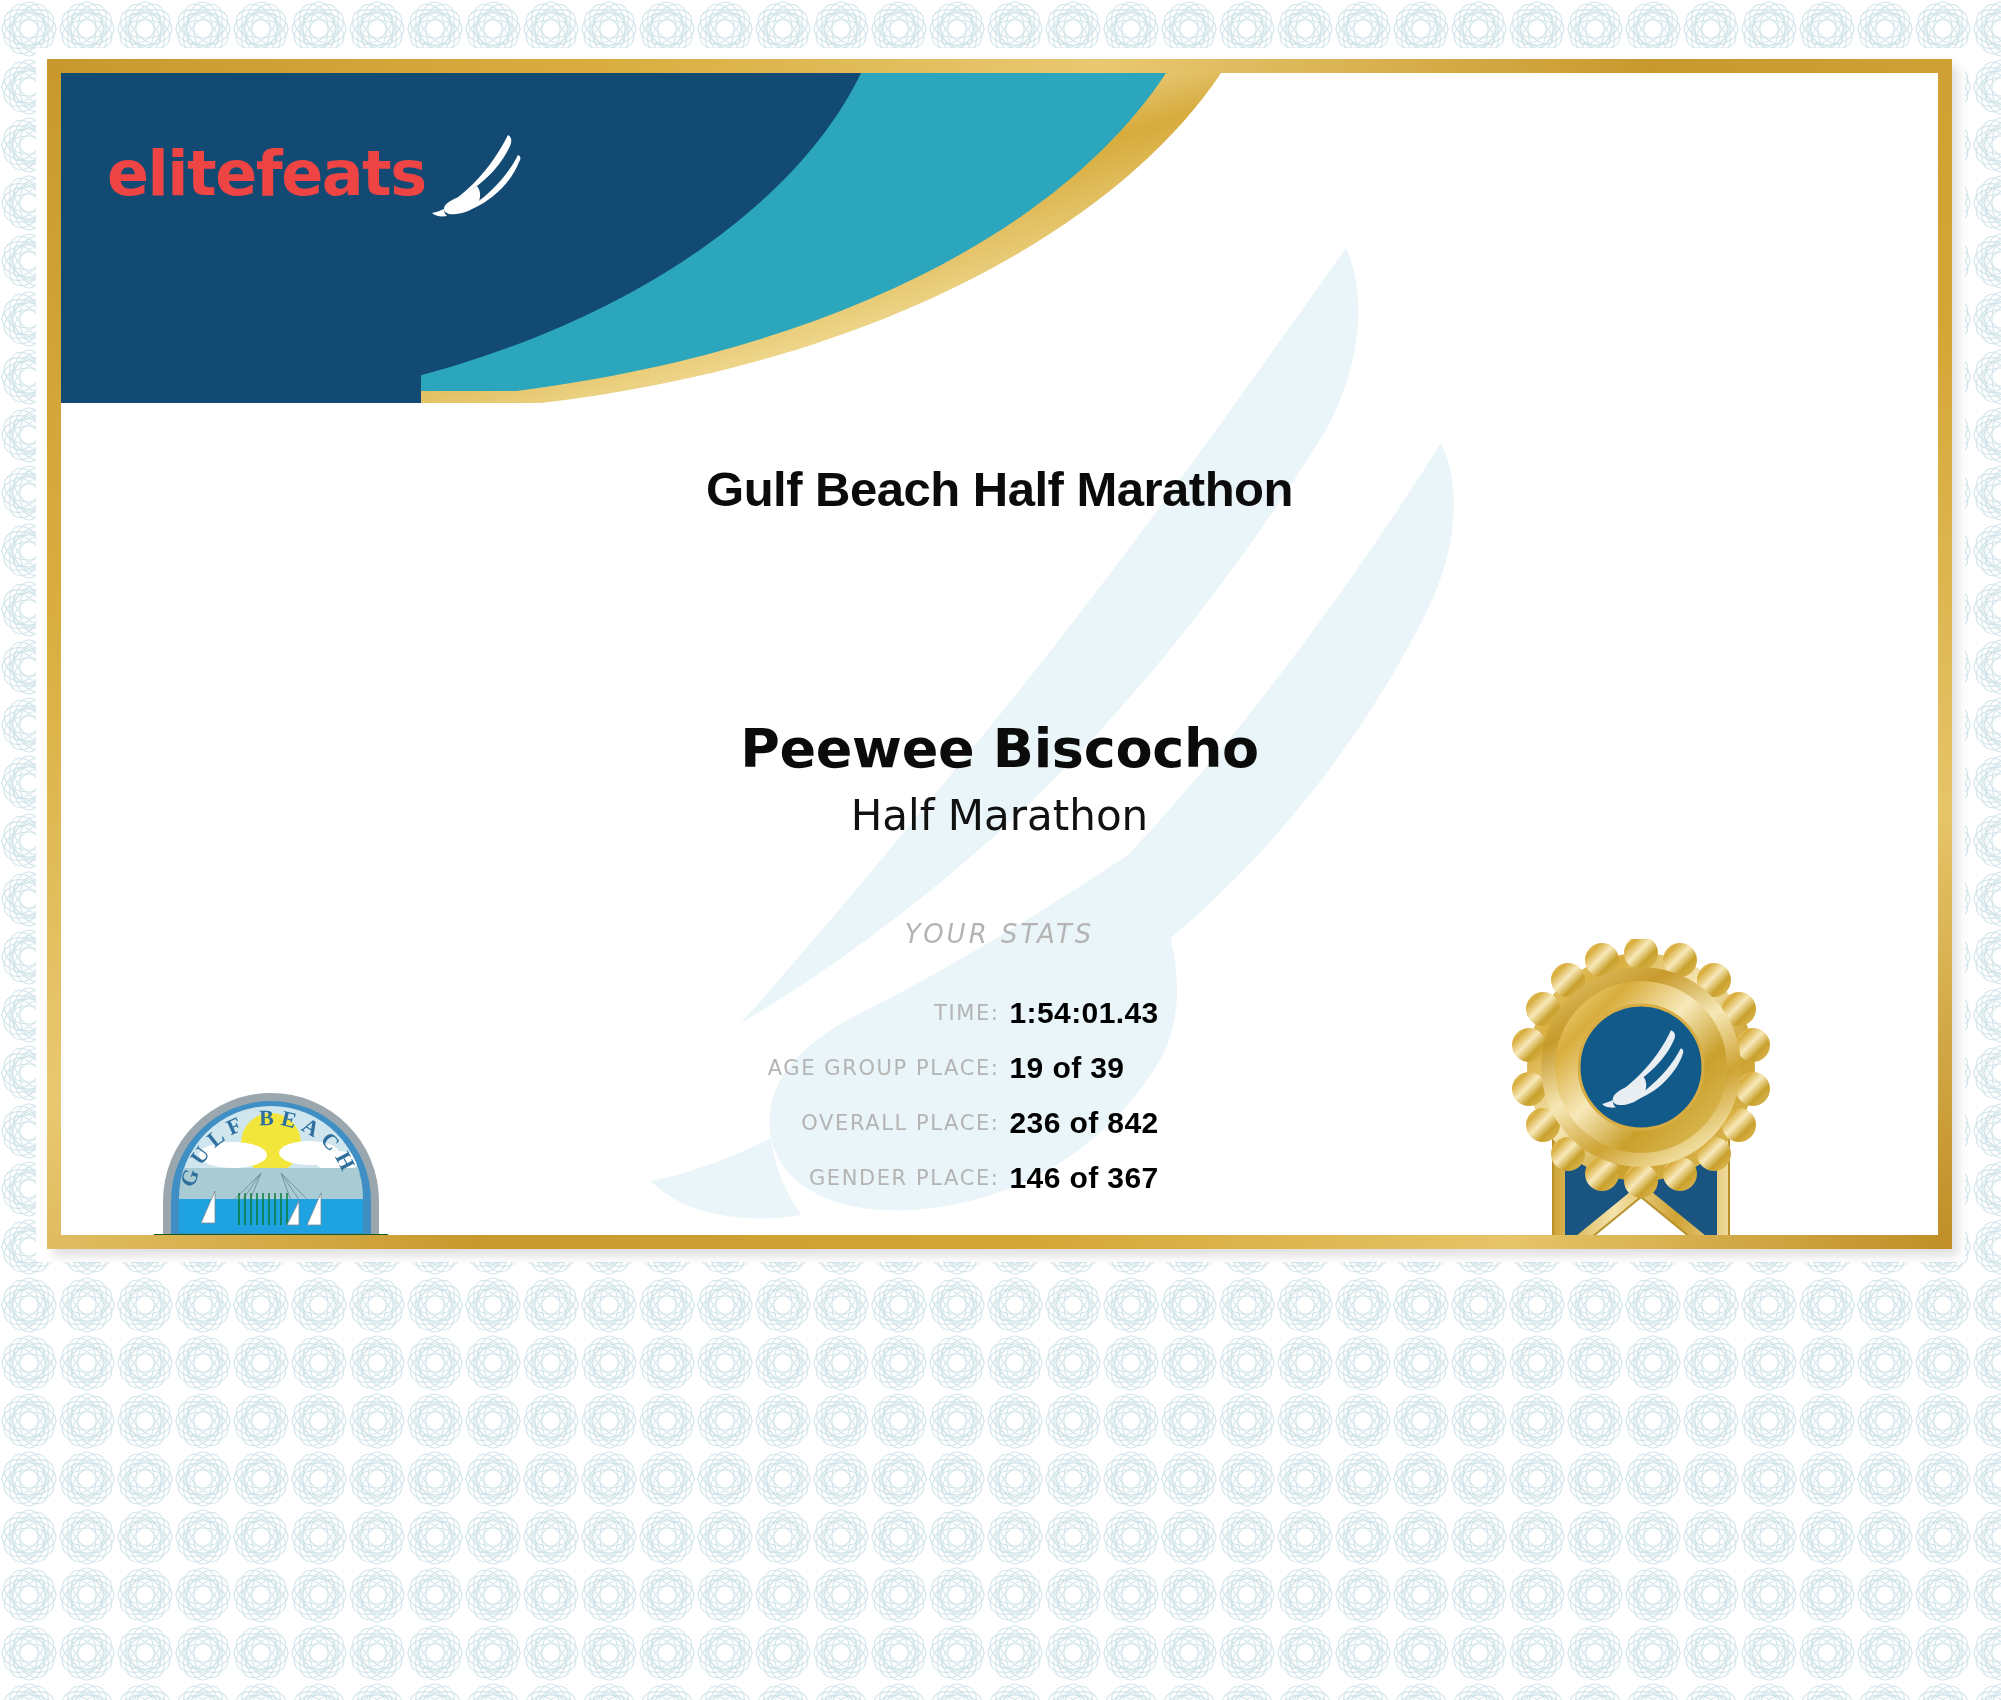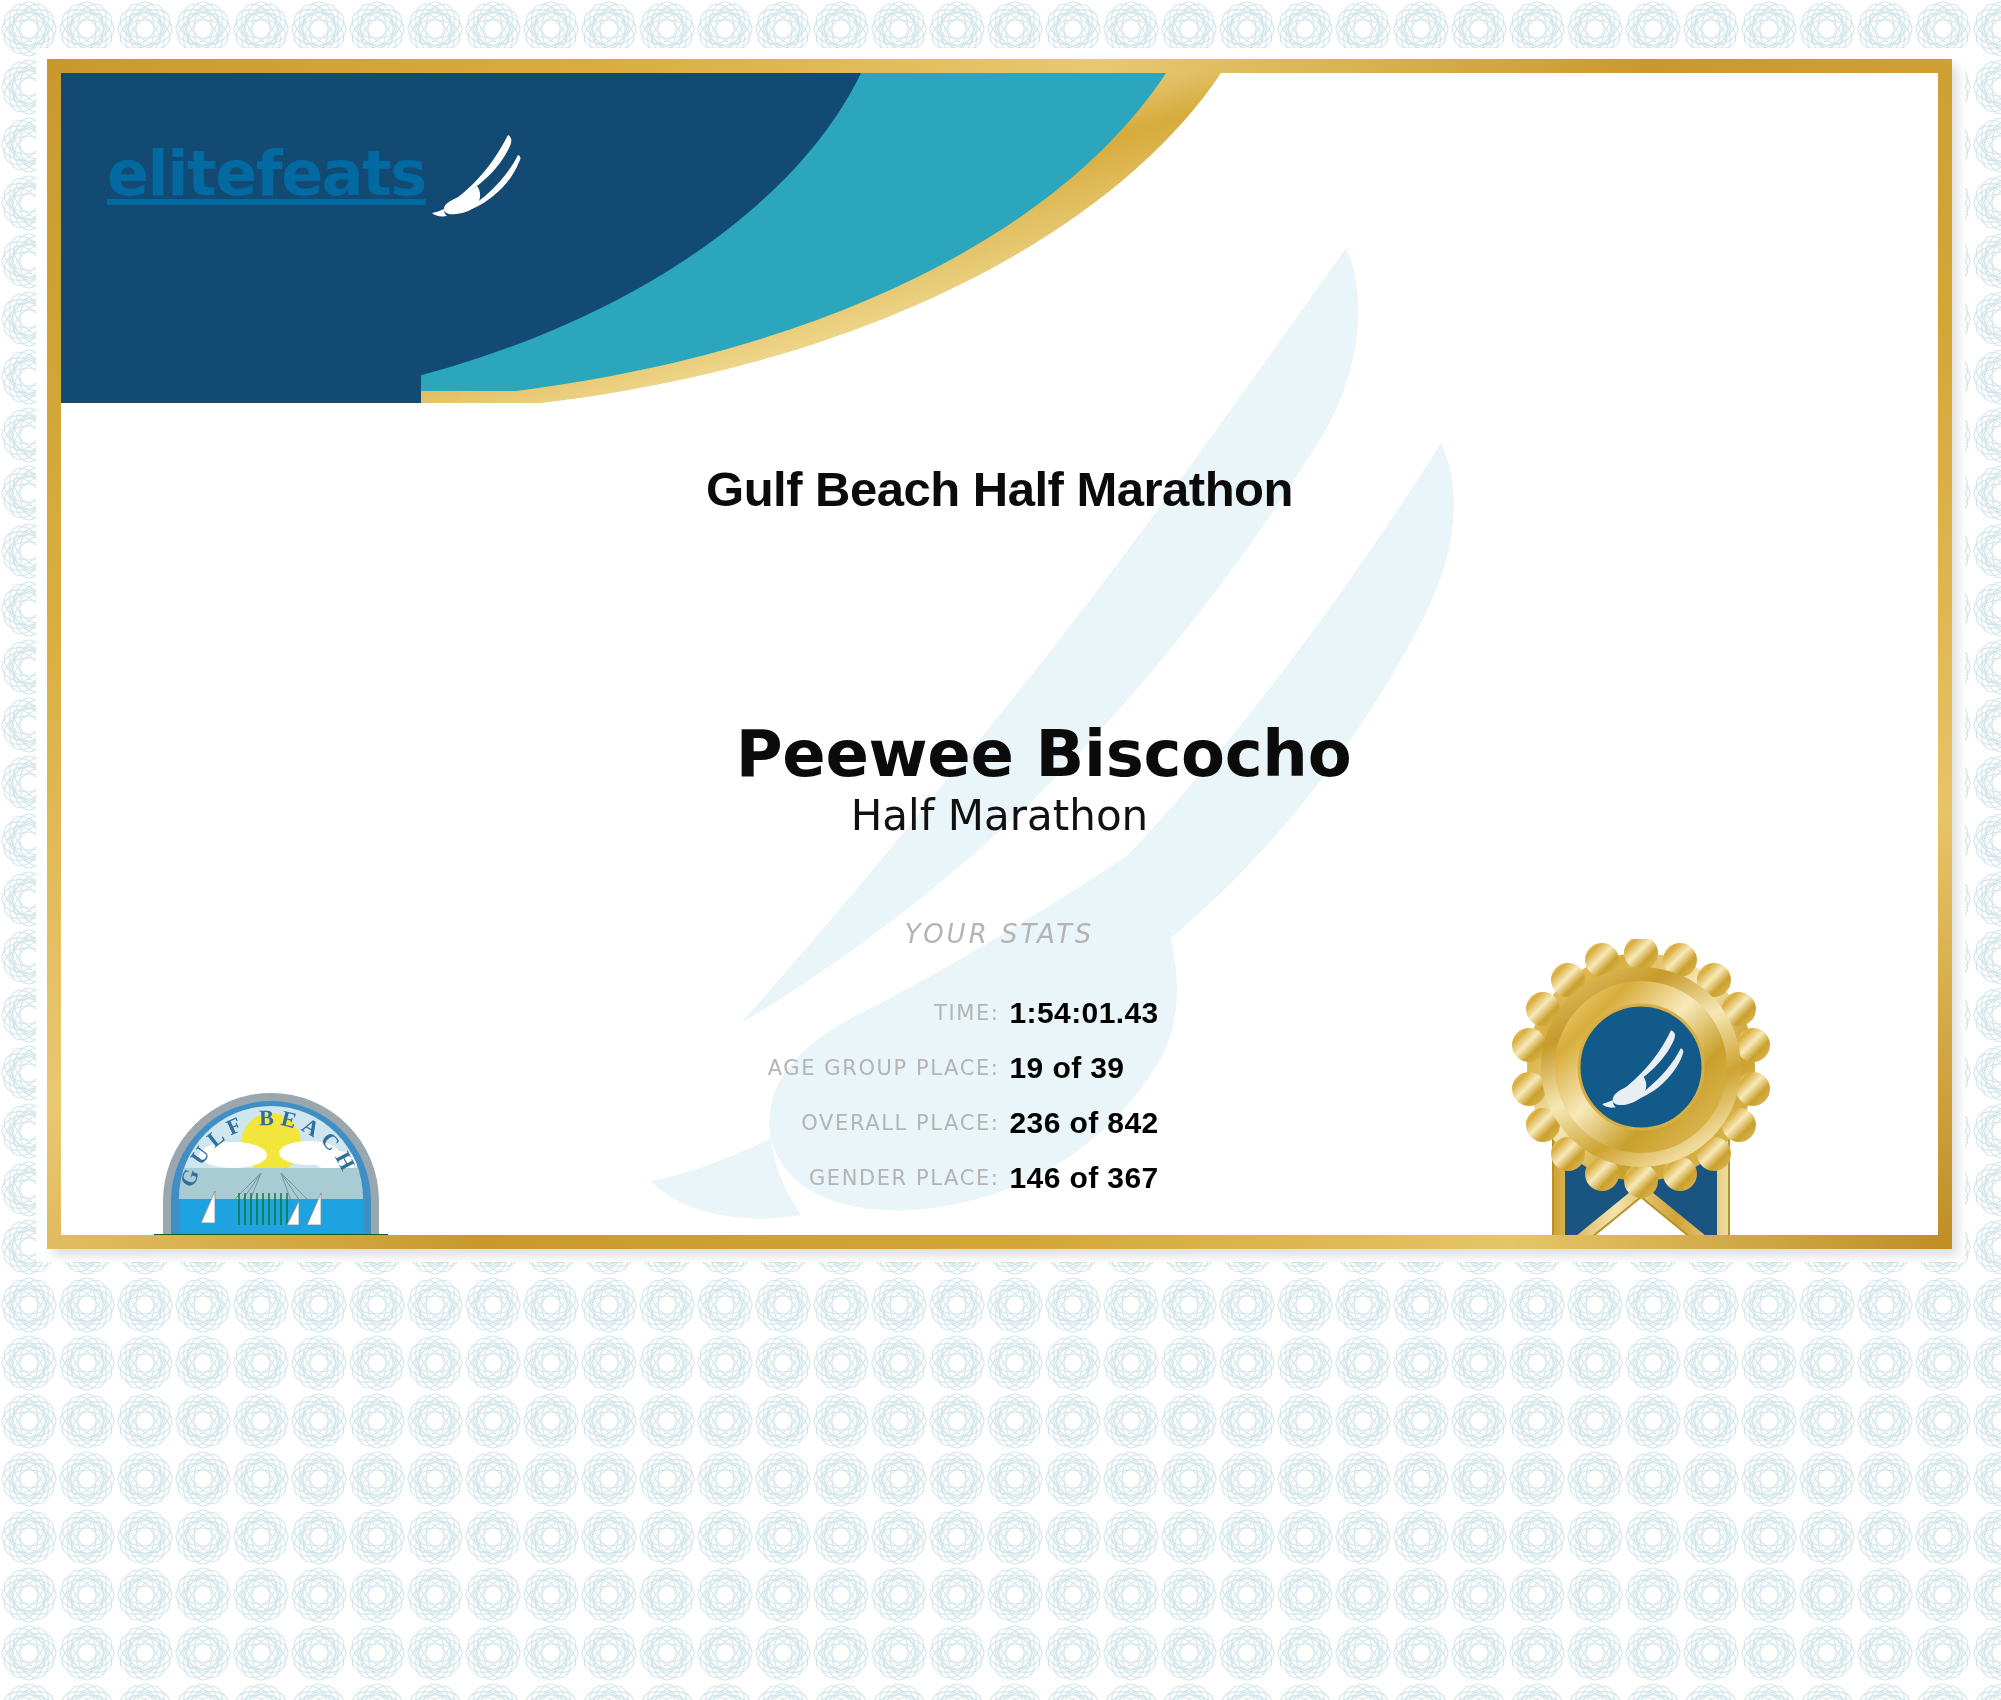--- a/index.html
+++ b/index.html
@@ -80,24 +80,23 @@
     top: 58px;
     display: flex;
     align-items: center;
     gap: 4px;
     z-index: 5;
   }
   #brand-word {
     font-family: "DejaVu Sans", sans-serif;
     font-size: 62px;
     font-weight: 700;
-    color: #0369a1;
+    color: #ef4444;
     letter-spacing: -1.5px;
     line-height: 1;
-    text-decoration: underline;
   }
 
   
   .center-col {
     position: absolute;
     left: 0;
     width: 1877px;
     text-align: center;
   }
   .label-caps {
@@ -112,25 +111,24 @@
     font-family: Liberation Sans, sans-serif;
     font-size: 49px;
     font-weight: 700;
     color: #0b0b0b;
     letter-spacing: -0.5px;
   }
   #awarded-label { top: 598px; font-size: 26px; letter-spacing: 3px; }
   #recipient {
     top: 644px;
     font-family: "DejaVu Sans", sans-serif;
-    font-size: 64px;
+    font-size: 54px;
     font-weight: 700;
     color: #0b0b0b;
     letter-spacing: -0.3px;
-    padding-left: 44px;
   }
   #distance {
     top: 718px;
     font-family: "DejaVu Sans", sans-serif;
     font-size: 42px;
     font-weight: 400;
     color: #111111;
   }
   #stats-label { top: 846px; font-size: 26px; letter-spacing: 3px; font-style: italic; }
 

